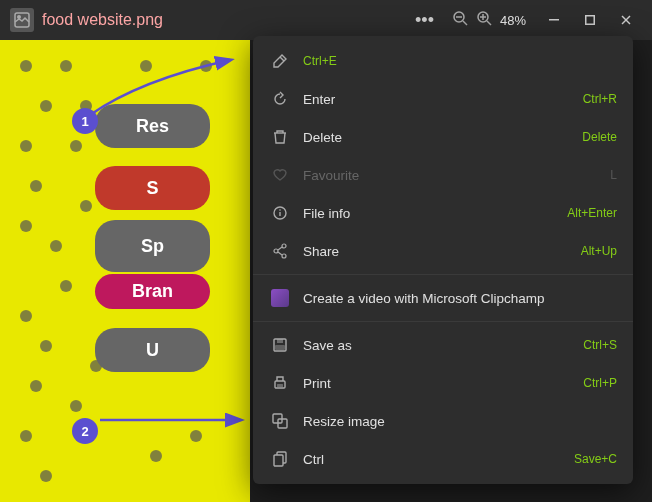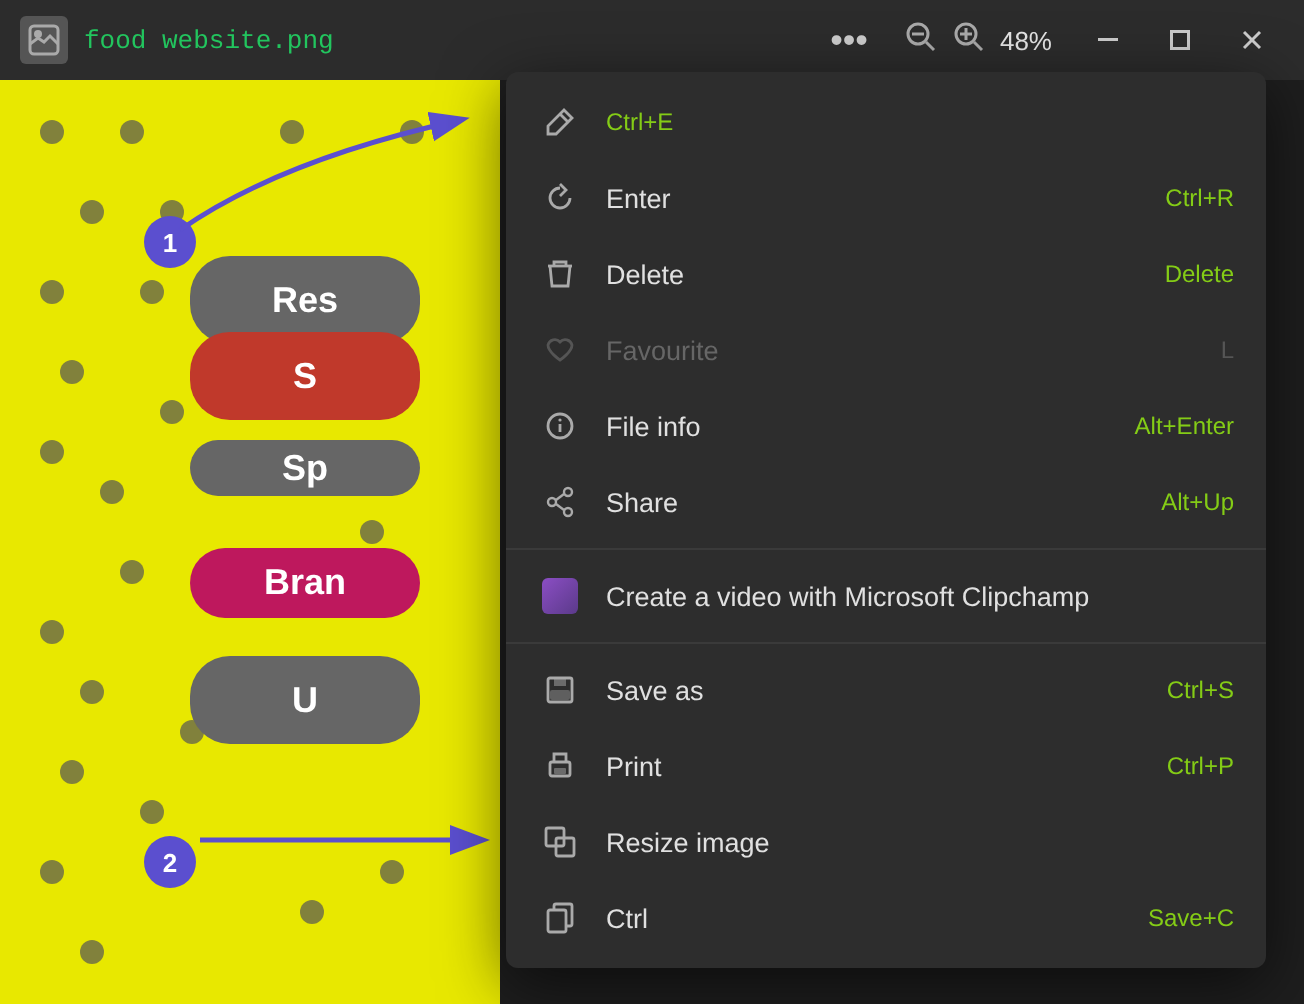--- a/index.html
+++ b/index.html
@@ -27,24 +27,23 @@
       width: 24px;
       height: 24px;
       margin-right: 8px;
       background: #555;
       border-radius: 3px;
       display: flex; align-items: center; justify-content: center;
       color: #ccc;
       font-size: 14px;
     }
     .title-bar-filename {
-      color: #22c55e;
-      font-size: 13px;
+      color: #fca5a5;
+      font-size: 16px;
       flex: 1;
-      font-family: Liberation Mono, monospace;
     }
     .title-bar-more {
       color: #ccc;
       font-size: 18px;
       cursor: pointer;
       padding: 2px 8px;
       margin-right: 10px;
     }
     .title-bar-zoom {
       display: flex;
@@ -251,23 +250,23 @@
     <div class="dot" style="top:270px;left:20px"></div>
     <div class="dot" style="top:300px;left:40px"></div>
     <div class="dot" style="top:320px;left:90px"></div>
     <div class="dot" style="top:340px;left:30px"></div>
     <div class="dot" style="top:360px;left:70px"></div>
     <div class="dot" style="top:390px;left:20px"></div>
     <div class="dot" style="top:390px;left:190px"></div>
     <div class="dot" style="top:410px;left:150px"></div>
     <div class="dot" style="top:430px;left:40px"></div>
 
-    <div class="card" style="top:88px;left:95px;width:115px;height:44px;background:#666;border-radius:20px;">Res</div>
+    <div class="card" style="top:64px;left:95px;width:115px;height:44px;background:#666;border-radius:20px;">Res</div>
     <div class="card" style="top:126px;left:95px;width:115px;height:44px;background:#c0392b;border-radius:20px;">S</div>
-    <div class="card" style="top:180px;left:95px;width:115px;height:28px;background:#666;border-radius:20px;">Sp</div>
+    <div class="card" style="top:180px;left:95px;width:115px;height:52px;background:#666;border-radius:20px;">Sp</div>
     <div class="card" style="top:234px;left:95px;width:115px;height:35px;background:#be185d;border-radius:20px;">Bran</div>
     <div class="card" style="top:288px;left:95px;width:115px;height:44px;background:#666;border-radius:20px;">U</div>
   </div>
 </div>
 
 <div class="badge" style="top:108px;left:72px;">
   <span>1</span>
 </div>
 
 <div class="badge" style="top:418px;left:72px;">

